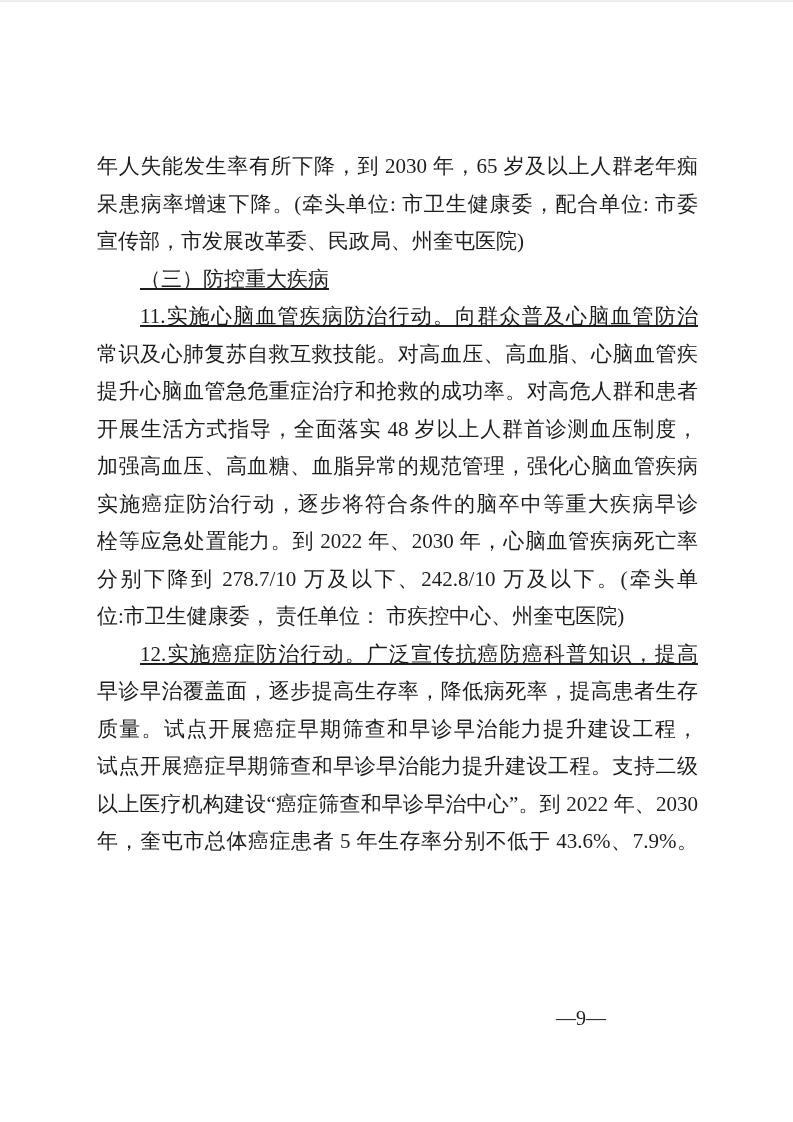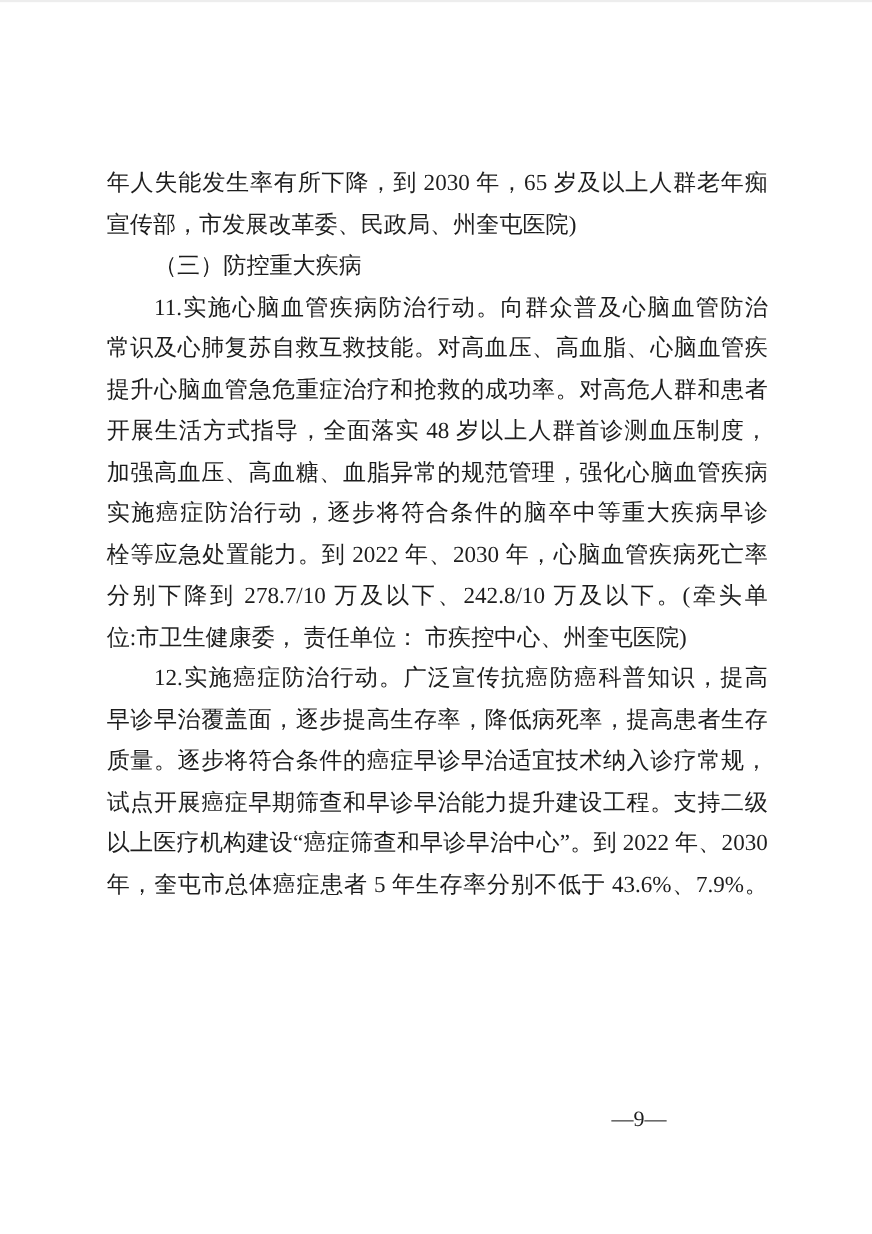--- a/index.html
+++ b/index.html
@@ -29,21 +29,21 @@
     line-height: 37.5px;
     font-size: 21px;
     letter-spacing: 0px;
     text-align: justify;
     white-space: normal;
     overflow: visible;
   }
   
   .jl { text-align-last: justify; }
   
-  .indent { text-indent: 43px; }
+  .indent { text-indent: 43px; text-decoration: underline; }
   
   .endline { text-align: right; text-align-last: left; }
   .page-number {
     position: absolute;
     top: 1005px;
     left: 546px;
     width: 70px;
     height: 26px;
     line-height: 26px;
     text-align: center;
@@ -52,33 +52,34 @@
   }
 </style>
 </head>
 <body>
 
 <div class="page">
   <div class="page-top-edge"></div>
 
   <div class="text-block">
     <div class="line jl">年人失能发生率有所下降，到 2030 年，65 岁及以上人群老年痴</div>
+    <div class="line jl">呆患病率增速下降。(牵头单位: 市卫生健康委，配合单位: 市委</div>
     <div class="line endline">宣传部，市发展改革委、民政局、州奎屯医院)</div>
     <div class="line endline indent">（三）防控重大疾病</div>
     <div class="line jl indent">11.实施心脑血管疾病防治行动。向群众普及心脑血管防治</div>
     <div class="line jl">常识及心肺复苏自救互救技能。对高血压、高血脂、心脑血管疾</div>
     <div class="line jl">提升心脑血管急危重症治疗和抢救的成功率。对高危人群和患者</div>
     <div class="line jl">开展生活方式指导，全面落实 48 岁以上人群首诊测血压制度，</div>
     <div class="line jl">加强高血压、高血糖、血脂异常的规范管理，强化心脑血管疾病</div>
     <div class="line jl">实施癌症防治行动，逐步将符合条件的脑卒中等重大疾病早诊</div>
     <div class="line jl">栓等应急处置能力。到 2022 年、2030 年，心脑血管疾病死亡率</div>
     <div class="line jl">分别下降到 278.7/10 万及以下、242.8/10 万及以下。(牵头单</div>
     <div class="line endline">位:市卫生健康委， 责任单位： 市疾控中心、州奎屯医院)</div>
     <div class="line jl indent">12.实施癌症防治行动。广泛宣传抗癌防癌科普知识，提高</div>
     <div class="line jl">早诊早治覆盖面，逐步提高生存率，降低病死率，提高患者生存</div>
-    <div class="line jl">质量。逐步将符合条件的癌症早诊早治适宜技术纳入诊疗常规，</div>
+    <div class="line jl">质量。试点开展癌症早期筛查和早诊早治能力提升建设工程，</div>
     <div class="line jl">试点开展癌症早期筛查和早诊早治能力提升建设工程。支持二级</div>
     <div class="line jl">以上医疗机构建设“癌症筛查和早诊早治中心”。到 2022 年、2030</div>
     <div class="line jl">年，奎屯市总体癌症患者 5 年生存率分别不低于 43.6%、7.9%。</div>
   </div>
 
   <div class="page-number">—9—</div>
 </div>
 
 </body></html>

